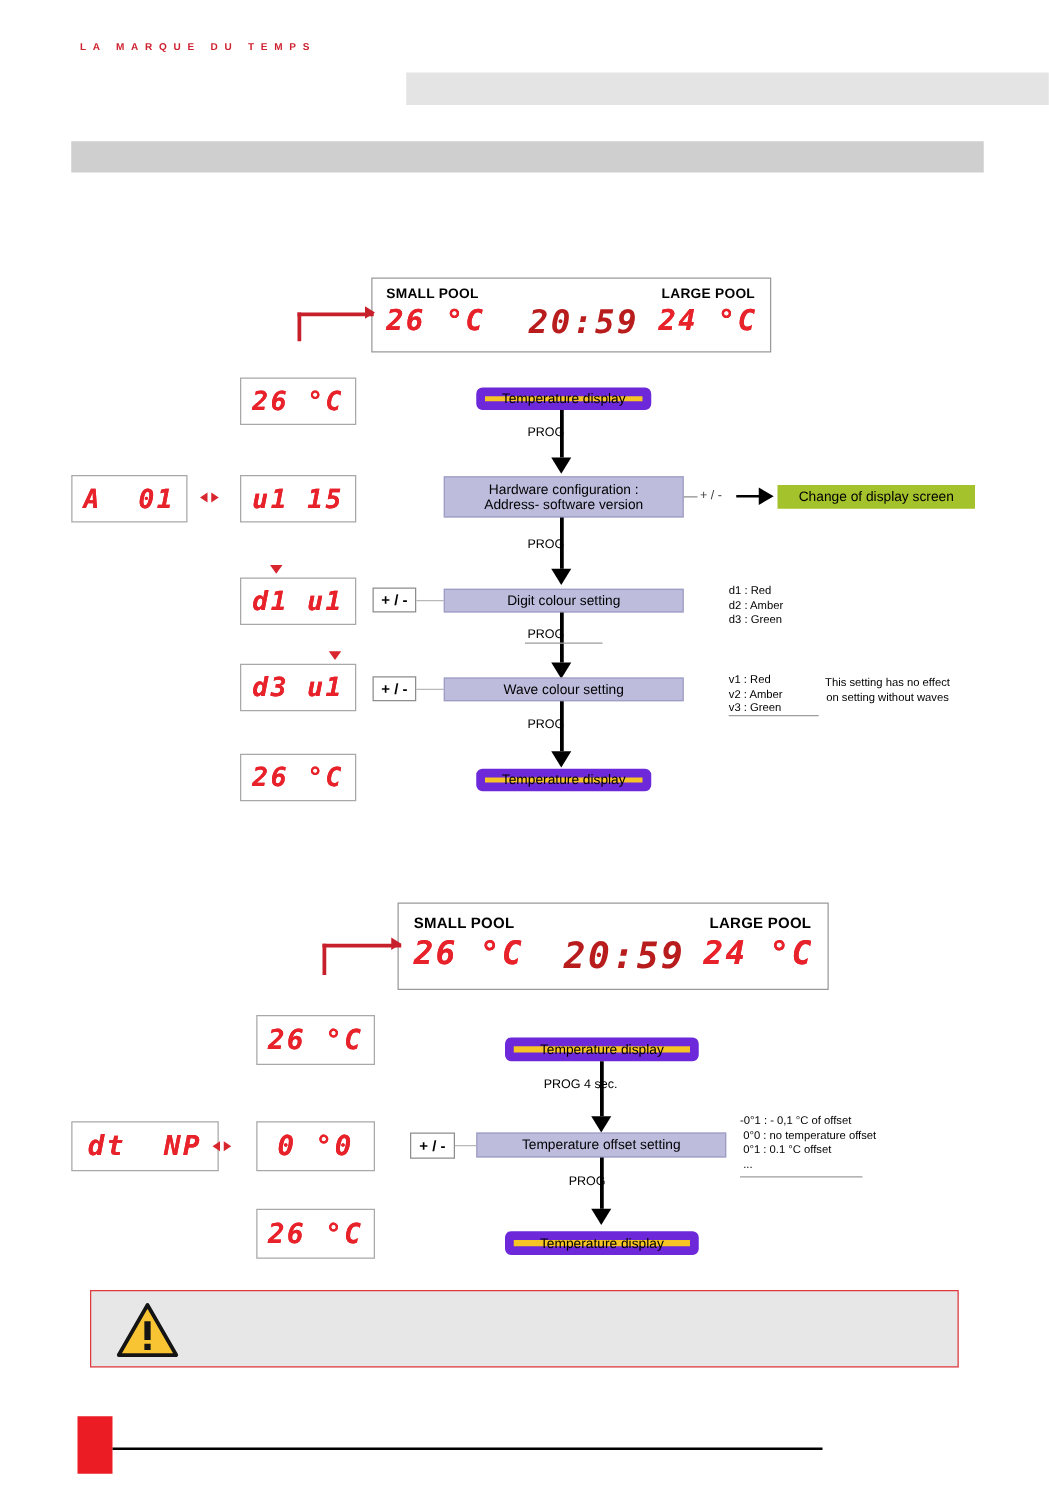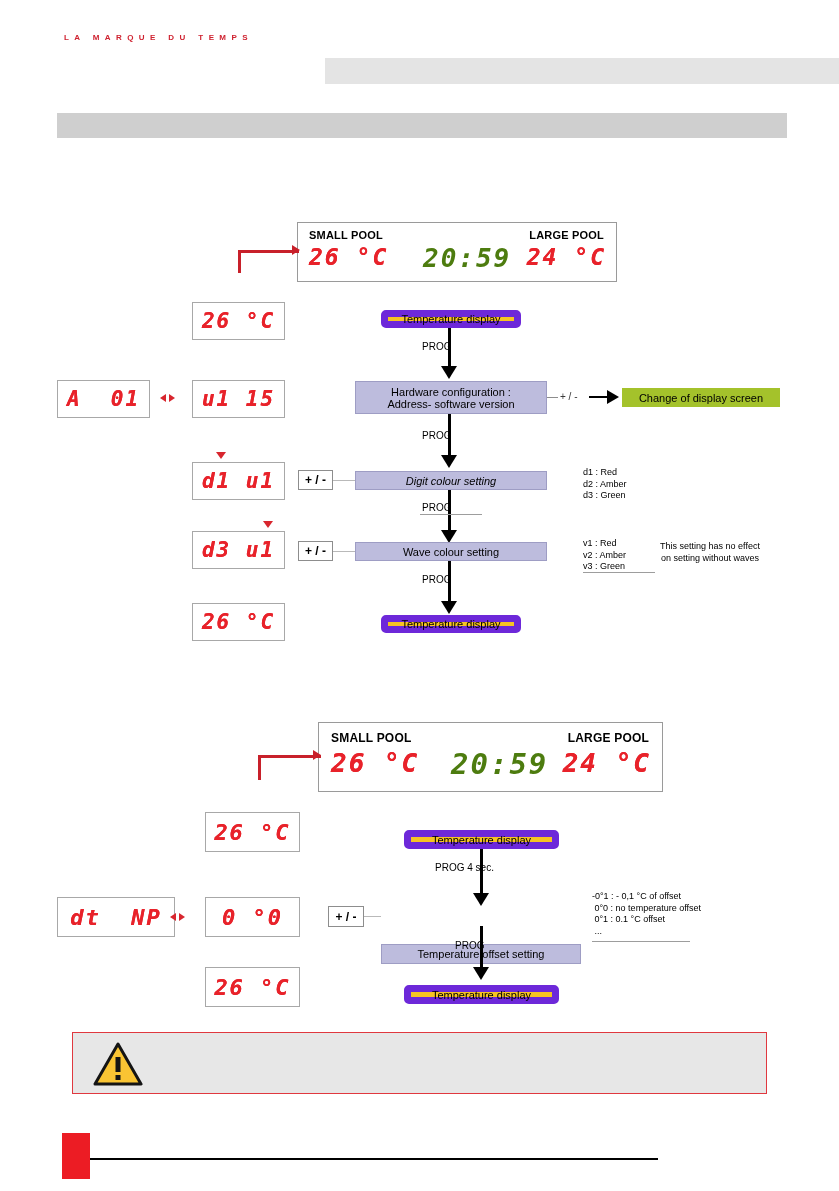--- a/index.html
+++ b/index.html
@@ -40,21 +40,21 @@
     font-family:"Liberation Sans", sans-serif;
   }
   .led{
     font-family:"DejaVu Sans Mono", monospace;
     font-weight:bold;
     color:#e8222a;
     letter-spacing:2px;
     white-space:pre;
     text-shadow:0 0 0.4px #e8222a;
   }
-  .led.dim{color:#4d7c0f;text-shadow:none;text-align:center;}
+  .led.dim{color:#b91c1c;text-shadow:none;text-align:center;}
   .led-italic{font-style:italic;}
 
   
   .ledbox{
     border:1px solid #a8a8a8;background:#fff;box-sizing:border-box;
     display:flex;align-items:center;justify-content:center;
   }
 
   
   .fbox{
@@ -176,21 +176,21 @@
 </div>
 
 <div class="abs vline" style="left:448px;top:414px;height:41px;"></div>
 <span class="abs flowlabel" style="left:422px;top:430px;">PROG</span>
 <div class="abs arrow-down" style="left:441px;top:455px;"></div>
 
 <div class="abs fbox pm" style="left:298px;top:470px;width:35px;height:20px;">
   <span>+ / -</span>
 </div>
 <div class="abs thinline" style="left:333px;top:480px;width:22px;"></div>
-<div class="abs fbox purple" style="left:355px;top:471px;width:192px;height:19px;font-style:italic;">
+<div class="abs fbox purple" style="left:355px;top:471px;width:192px;height:19px;">
   <span>Digit colour setting</span>
 </div>
 <div class="abs legend" style="left:583px;top:467px;">d1 : Red
 d2 : Amber
 d3 : Green</div>
 
 <div class="abs vline" style="left:448px;top:490px;height:40px;"></div>
 <span class="abs flowlabel" style="left:422px;top:502px;">PROG</span>
 <div class="abs rule" style="left:420px;top:514px;width:62px;"></div>
 <div class="abs arrow-down" style="left:441px;top:530px;"></div>
@@ -249,21 +249,21 @@
   <span class="tri-r"></span>
 </div>
 <div class="abs ledbox" style="left:205px;top:897px;width:95px;height:40px;">
   <span class="led led-italic" style="font-size:22px;">0 °0</span>
 </div>
 
 <div class="abs fbox pm" style="left:328px;top:906px;width:36px;height:21px;">
   <span>+ / -</span>
 </div>
 <div class="abs thinline" style="left:364px;top:916px;width:17px;"></div>
-<div class="abs fbox purple" style="left:381px;top:906px;width:200px;height:20px;margin-top:38px;">
+<div class="abs fbox purple" style="left:381px;top:906px;width:200px;height:20px;">
   <span>Temperature offset setting</span>
 </div>
 <div class="abs legend" style="left:592px;top:891px;">-0°1 : - 0,1 °C of offset
  0°0 : no temperature offset
  0°1 : 0.1 °C offset
  ...</div>
 <div class="abs rule" style="left:592px;top:941px;width:98px;"></div>
 
 <div class="abs vline" style="left:480px;top:926px;height:41px;"></div>
 <span class="abs flowlabel" style="left:455px;top:940px;">PROG</span>

